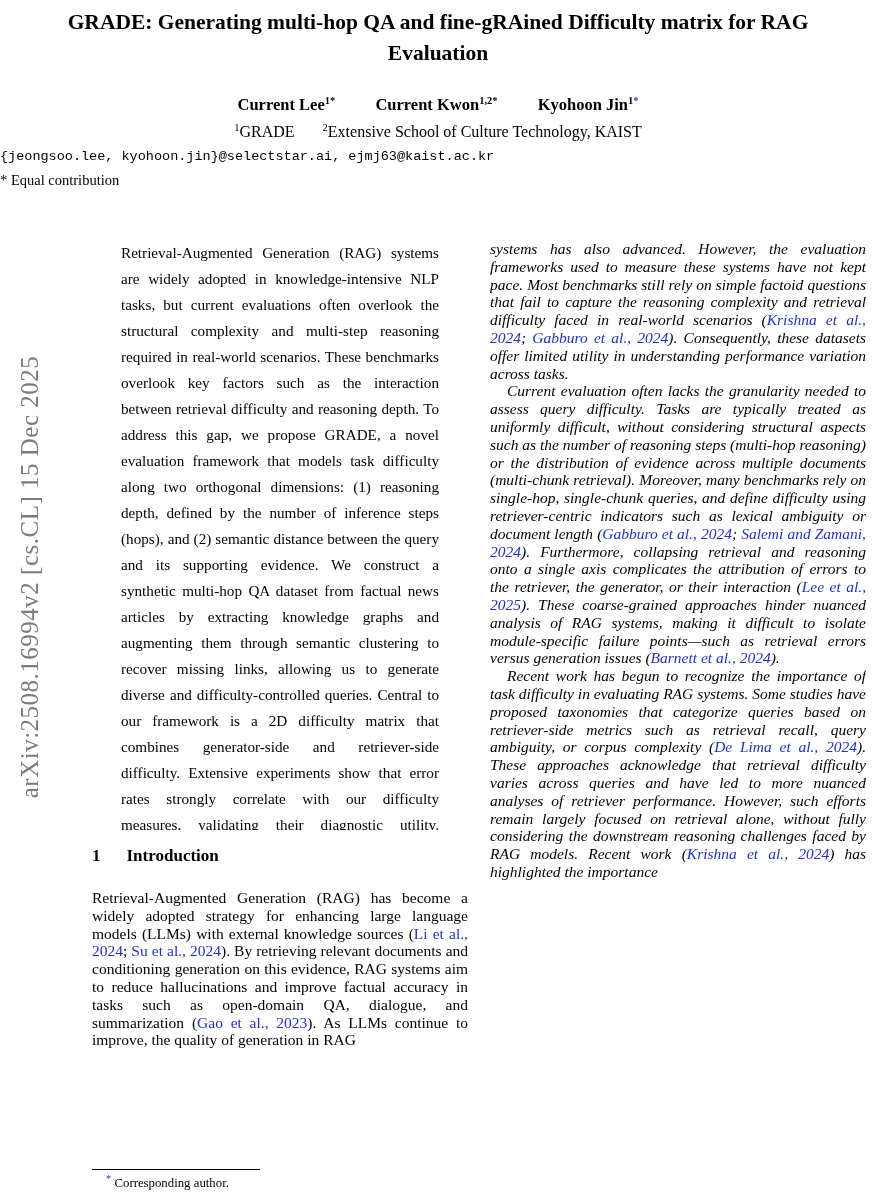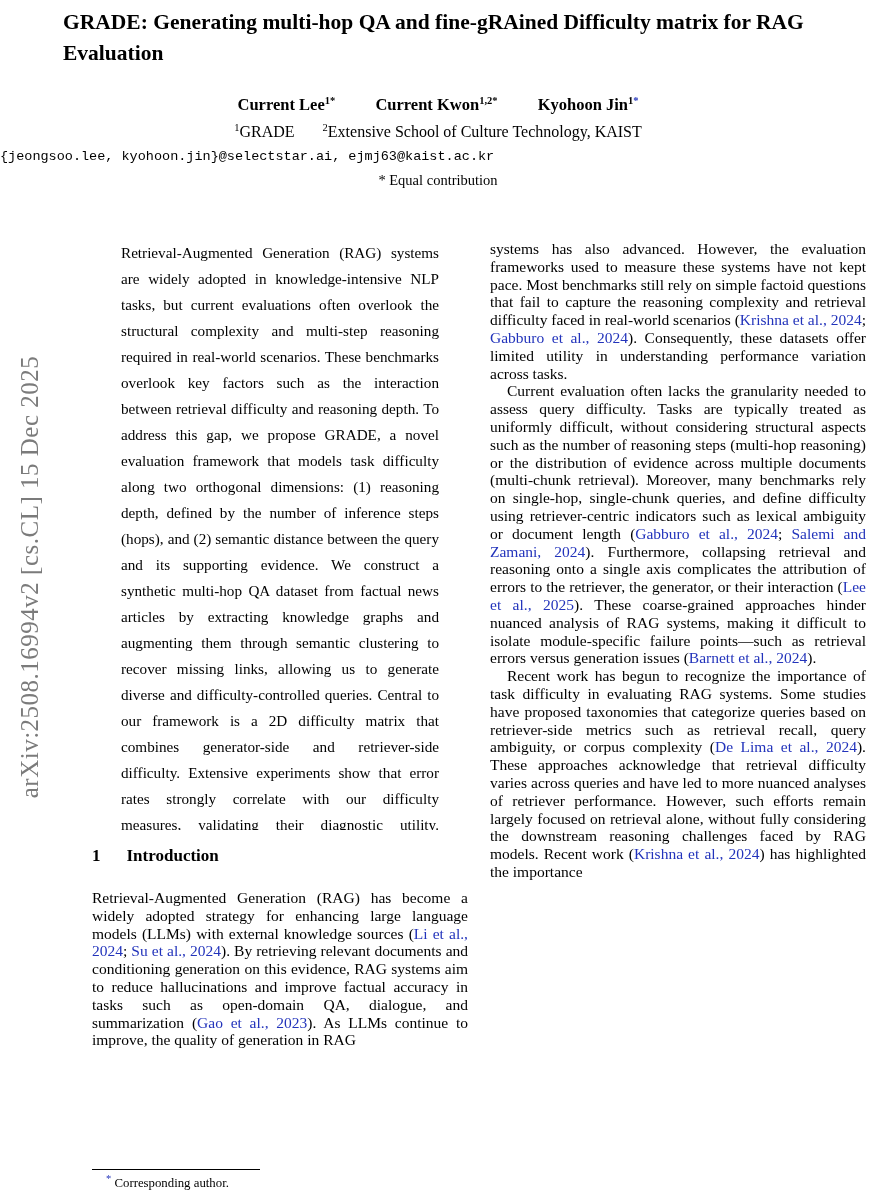--- a/index.html
+++ b/index.html
@@ -8,48 +8,48 @@
     width: 876px; height: 1200px;
     position: relative; overflow: hidden;
     font-family: "Liberation Serif", serif;
     color: #000;
   }
   .page { position: relative; width: 876px; height: 1200px; }
 
   
   .title {
     margin: 0 auto; padding-top: 7px;
-    width: 750px; text-align: left;
+    width: 750px; text-align: center;
     font-size: 21.5px; line-height: 1.42; font-weight: bold;
   }
   .authors { margin-top: 27px; text-align: center; font-size: 16.5px; font-weight: bold; }
   .author + .author { margin-left: 36px; }
   sup { font-size: 10.5px; vertical-align: super; line-height: 0; }
   .a-star.star-blue { color: var(--citation, #2233bb); }
   .affils { margin-top: 8px; text-align: center; font-size: 16px; }
   .affil + .affil { margin-left: 24px; }
   .emails {
     margin-top: 8px; text-align: left;
     font-family: "Liberation Mono", monospace; font-size: 13.5px;
   }
-  .equal { margin-top: 8px; text-align: center; font-size: 14.5px; }
+  .equal { margin-top: 8px; font-size: 14.5px; }
 
   
   .watermark {
     position: absolute; left: 30px; top: 577px;
     transform: translate(-50%, -50%) rotate(-90deg);
     white-space: nowrap;
     font-size: 25px; letter-spacing: 0.5px;
     color: var(--watermark, #7b7b7b);
   }
 
   
   .col { position: absolute; top: 240px; width: 376px; }
   .col-left { left: 92px; }
-  .col-right { left: 490px; height: 960px; overflow: hidden; }
+  .col-right { left: 490px; height: 960px; overflow: hidden; font-style: italic; }
 
   .abs-heading { text-align: center; font-size: 16.5px; font-weight: bold; margin-bottom: 21px; }
   .abs-text {
     width: 318px; margin: 0 auto; height: 590px; overflow: hidden;
     text-align: justify; font-size: 15.2px; line-height: 26px;
     hyphens: auto; -webkit-hyphens: auto;
   }
   .sec-heading { font-size: 17px; font-weight: bold; margin-top: 16px; margin-bottom: 23px; }
   .sec-num { margin-right: 26px; }
   .para {

